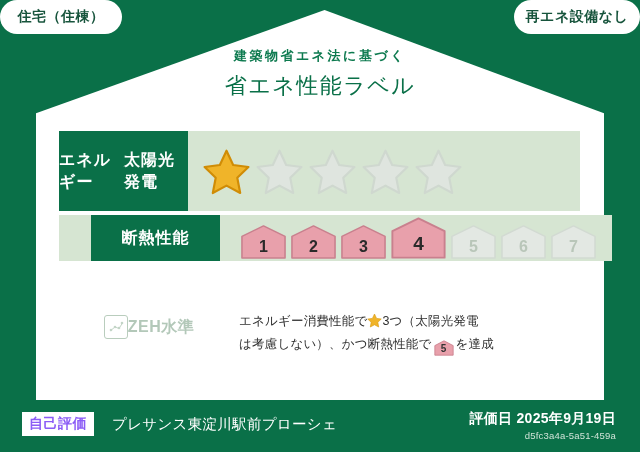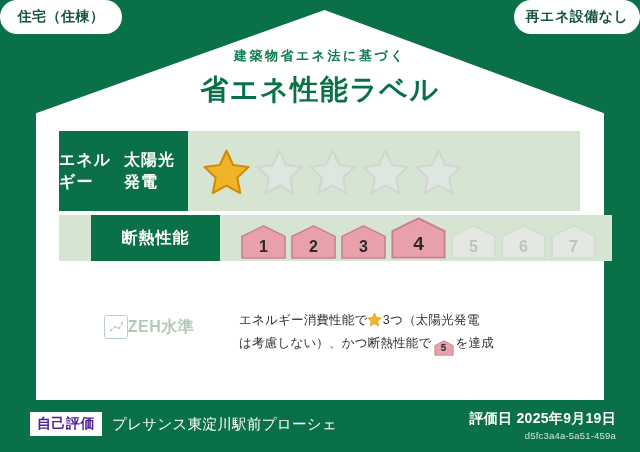--- a/index.html
+++ b/index.html
@@ -51,22 +51,22 @@
   }
   #subtitle{
     color:#0d7a4f;
     font-size:13px;
     font-weight:bold;
     letter-spacing:2.5px;
     margin-bottom:6px;
   }
   #maintitle{
     color:#0a7048;
-    font-size:28px;
-    font-weight:bold;
+    font-size:22px;
+    font-weight:normal;
     letter-spacing:1.5px;
   }
 
   
   .perf-row{
     position:absolute;
     left:59px;
     width:521px;
     display:flex;
     align-items:stretch;
@@ -149,21 +149,20 @@
     font-weight:bold;
     letter-spacing:.5px;
   }
   #note{
     flex:1;
     font-size:12.5px;
     color:#2f2f2f;
     line-height:1.85;
     padding-top:10px;
     letter-spacing:.2px;
-    font-family:Liberation Mono, monospace;
   }
   .inline-star{
     display:inline-block;
     vertical-align:-3px;
     width:15px;height:15px;
   }
   .inline-grade{
     display:inline-block;
     vertical-align:-4px;
     position:relative;
@@ -182,23 +181,23 @@
 
   
   #footer{
     position:absolute;
     left:0;right:0;bottom:0;
     height:52px;
     z-index:6;
   }
   #self-eval{
     position:absolute;
-    left:30px;top:12px;
+    left:22px;top:12px;
     background:#fff;
-    color:#4c1d95;
+    color:#8b5cf6;
     font-weight:bold;
     font-size:14px;
     padding:3px 7px;
     letter-spacing:.5px;
   }
   #bldg-name{
     position:absolute;
     left:112px;top:15px;
     color:#fff;
     font-size:14.5px;

